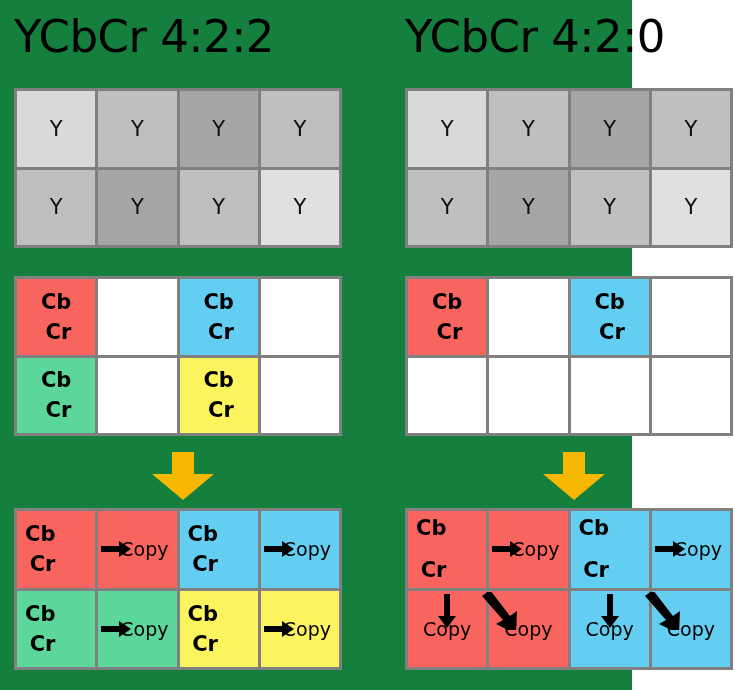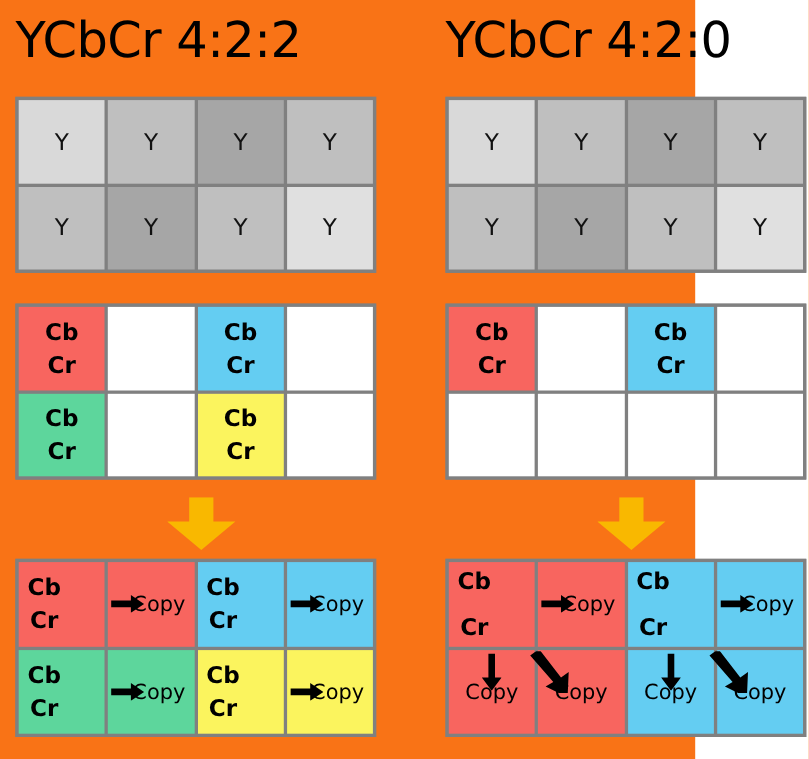--- a/index.html
+++ b/index.html
@@ -7,21 +7,21 @@
     width: 735px;
     height: 690px;
     background: #ffffff;
     font-family: "DejaVu Sans", sans-serif;
     overflow: hidden;
   }
   .page {
     position: relative;
     width: 632px;
     height: 690px;
-    background: #f97316;
+    background: #15803d;
   }
 
   
   .panel { position: absolute; top: 0; height: 690px; }
   #panel-422 { left: 0px;   width: 368px; }
   #panel-420 { left: 391px; width: 356px; }
 
   
   .panel-title {
     position: absolute;
@@ -70,21 +70,21 @@
   #chroma-422 { left: 14px; width: 328px; }
   #chroma-420 { left: 14px; width: 328px; }
 
   .cbcr {
     font-size: 21px;
     font-weight: bold;
     color: #000000;
     line-height: 30px;
     text-align: center;
   }
-  .cbcr span { display: block; }
+  .cbcr span { display: block; text-align: right; }
 
   
   .cell .cbcr.left-shift {
     position: absolute;
     left: 8px;
     top: 50%;
     transform: translateY(-50%);
   }
 
   

